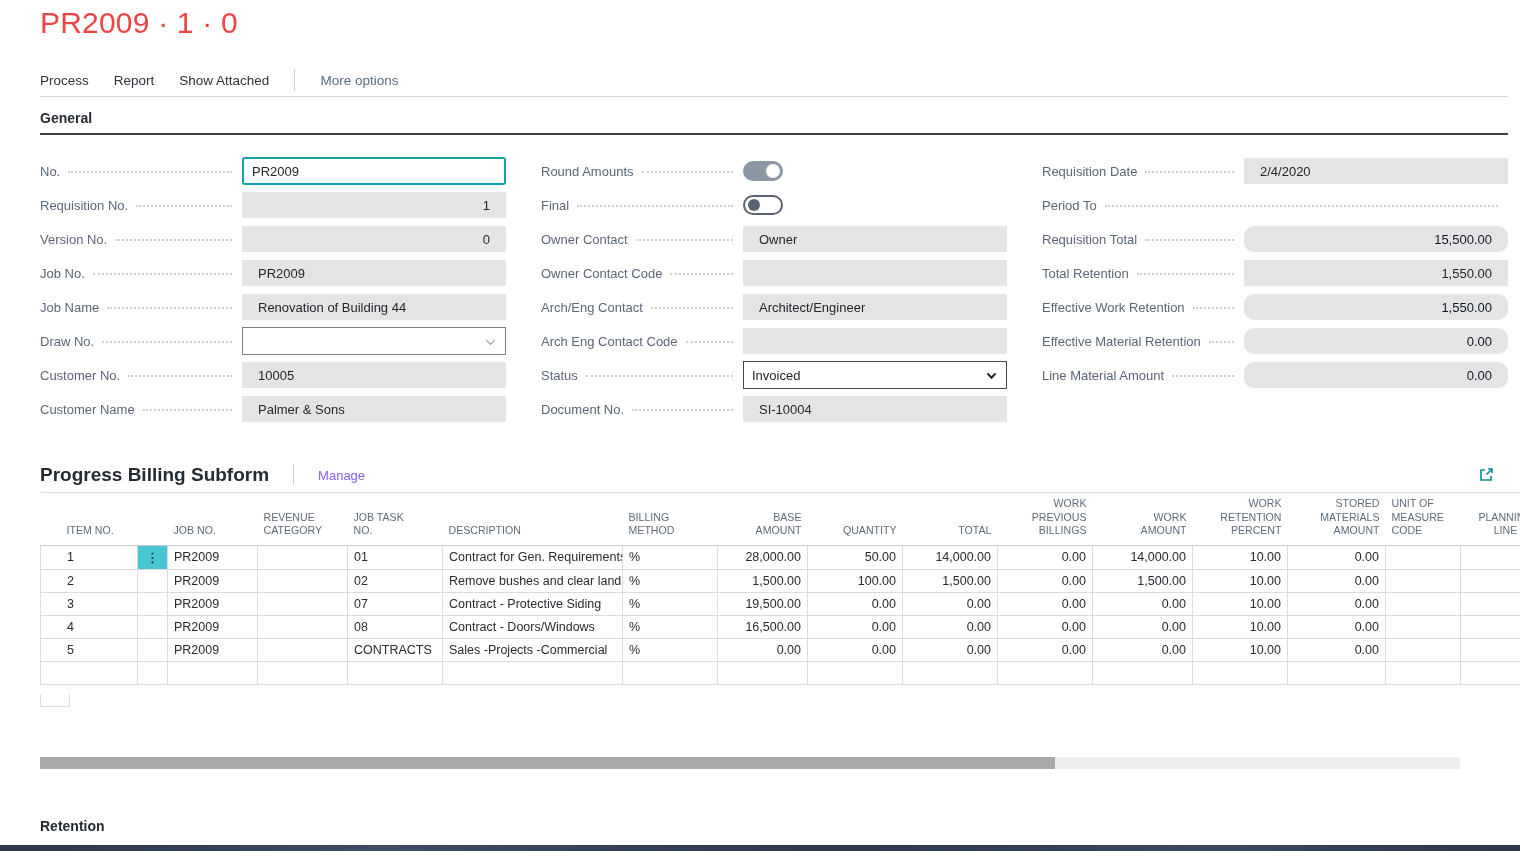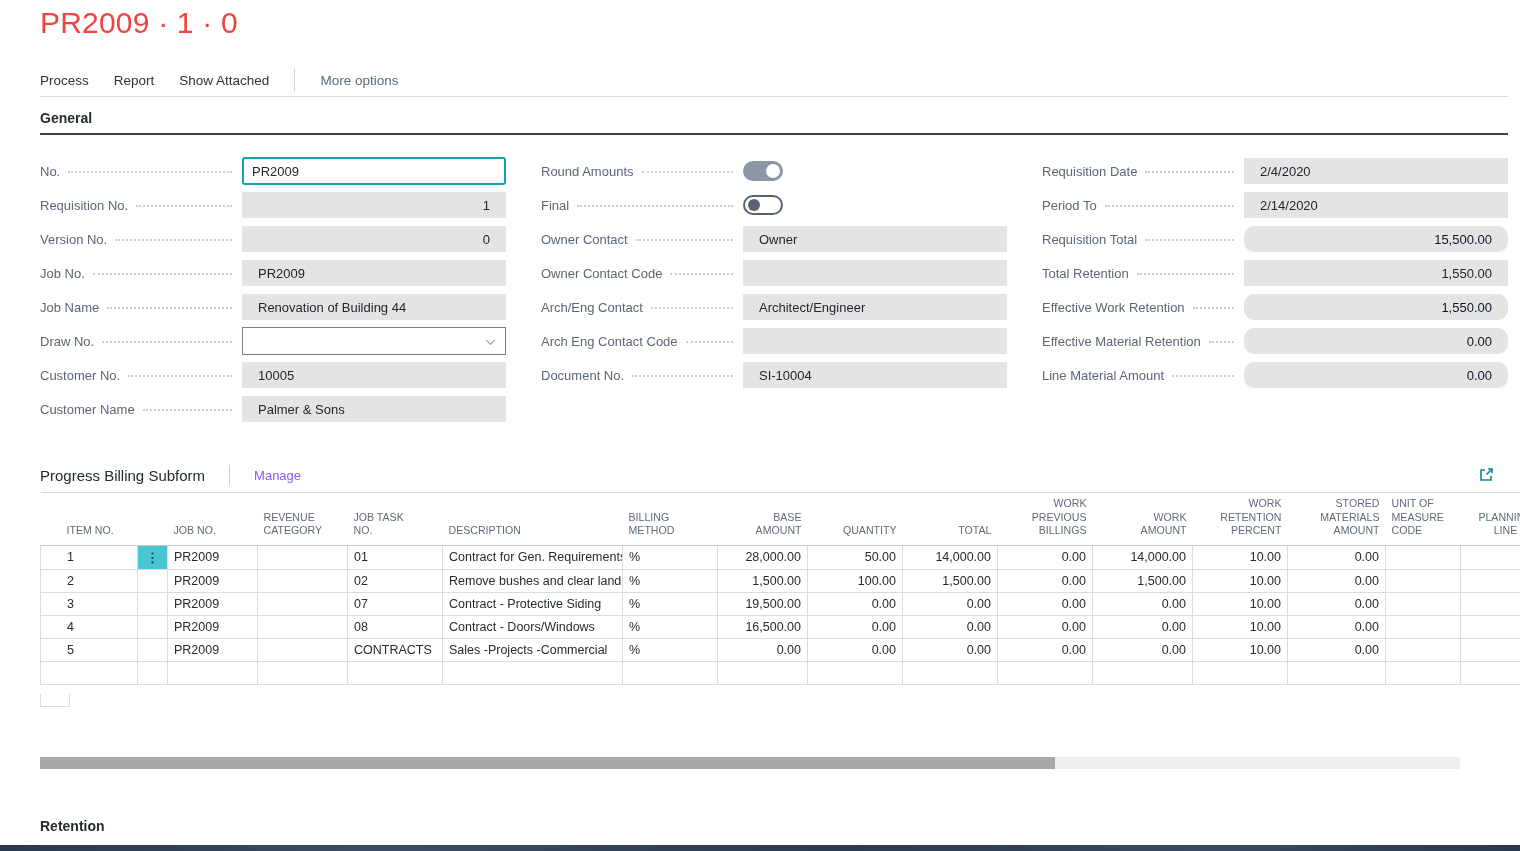--- a/index.html
+++ b/index.html
@@ -38,21 +38,21 @@
   .chev.dark { width:7px; height:7px; border-right:2px solid #1d2126; border-bottom:2px solid #1d2126; }
   .ctrl-toggle { background:transparent; }
   .pill { position:relative; width:40px; height:20px; border-radius:10px; }
   .pill.on { background:#8c97a5; }
   .pill.on .knob { position:absolute; right:3px; top:3px; width:14px; height:14px; border-radius:50%; background:#fff; }
   .pill.off { background:#fff; border:2px solid #59636f; }
   .pill.off .knob { position:absolute; left:3px; top:2px; width:12px; height:12px; border-radius:50%; background:#59636f; }
 
   
   .subform-head { position:absolute; left:40px; top:462px; width:1468px; height:26px; display:flex; align-items:center; }
-  .subform-title { font-size:15px; font-weight:400; color:#242b33; white-space:nowrap; }
+  .subform-title { font-size:19px; font-weight:700; color:#242b33; white-space:nowrap; }
   .subform-sep { width:1px; height:20px; background:#cfd3d7; margin:0 24px; }
   .manage { font-size:13px; color:#8b5cf6; }
   .expand-btn { margin-left:auto; margin-right:14px; display:flex; align-items:center; }
 
   .tablewrap { position:absolute; left:40px; top:492px; width:1480px; height:216px; overflow:hidden; }
   table.grid { border-collapse:collapse; table-layout:fixed; width:1510px; font-size:12.5px; color:#262b31; }
   table.grid th { font-size:10.6px; font-weight:400; color:#5f6b7b; vertical-align:bottom; height:40px;
     padding:4px 6px 7px 6px; white-space:pre-line; line-height:13.5px;
     border-top:1px solid #dadde0; border-bottom:1px solid #c7cbce; overflow:hidden; }
   table.grid td { border:1px solid #dadde0; height:23px; padding:0 6px; overflow:hidden; white-space:nowrap; }
@@ -169,36 +169,43 @@
       <span class="flabel">Arch/Eng Contact</span>
       <span class="dots"></span>
       <div class="fctrl ctrl-readonly">Architect/Engineer</div>
     </div>
     <div class="frow">
       <span class="flabel">Arch Eng Contact Code</span>
       <span class="dots"></span>
       <div class="fctrl ctrl-readonly"></div>
     </div>
     <div class="frow">
+      <span class="flabel">Status</span>
+      <span class="dots"></span>
+      <div class="fctrl ctrl-select">
+        <span>Invoiced</span>
+        <span class="chev dark"></span>
+      </div>
+    </div>
+    <div class="frow">
       <span class="flabel">Document No.</span>
       <span class="dots"></span>
       <div class="fctrl ctrl-readonly">SI-10004</div>
     </div>
   </div>
 
   <div class="fcol">
     <div class="frow">
       <span class="flabel">Requisition Date</span>
       <span class="dots"></span>
       <div class="fctrl ctrl-readonly">2/4/2020</div>
     </div>
     <div class="frow">
       <span class="flabel">Period To</span>
       <span class="dots"></span>
-      <div class="fctrl ctrl-readonly">2/14/2020</div>
     </div>
     <div class="frow">
       <span class="flabel">Requisition Total</span>
       <span class="dots"></span>
       <div class="fctrl ctrl-readonly num teal">15,500.00</div>
     </div>
     <div class="frow">
       <span class="flabel">Total Retention</span>
       <span class="dots"></span>
       <div class="fctrl ctrl-readonly num">1,550.00</div>

